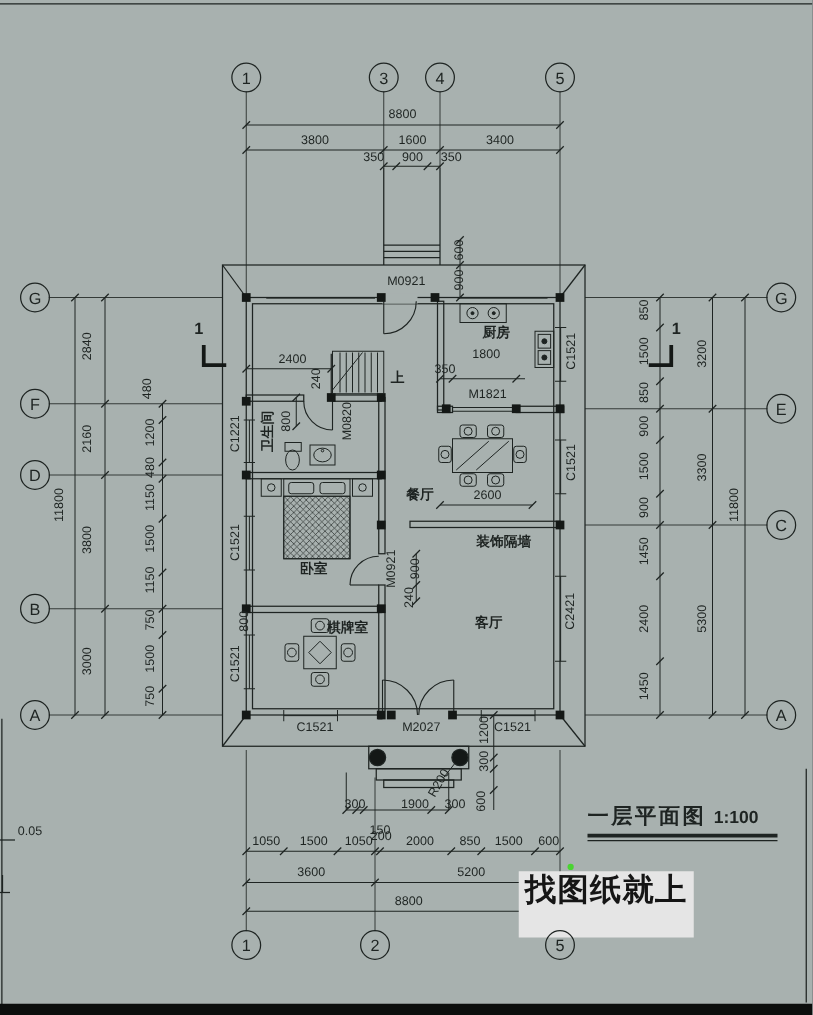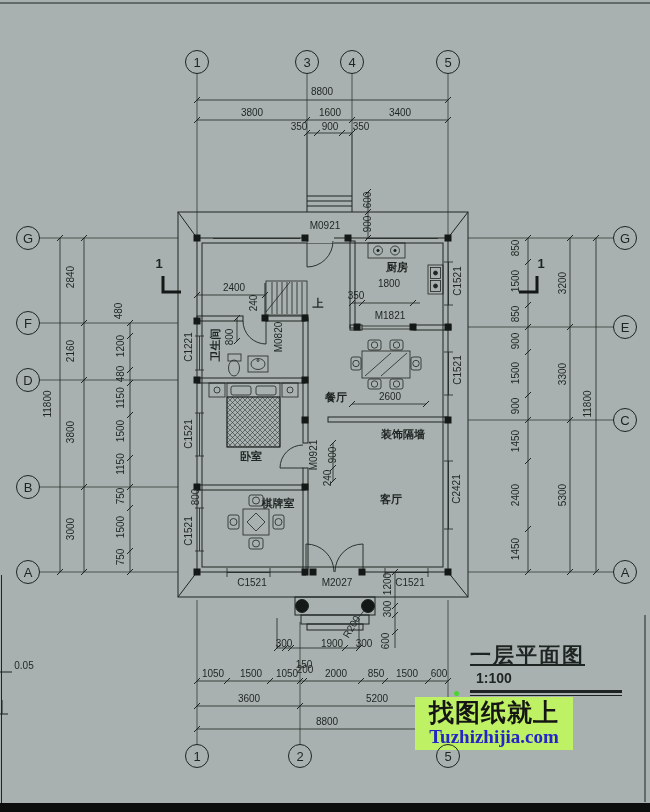--- a/index.html
+++ b/index.html
@@ -8,25 +8,25 @@
   svg{position:absolute;left:0;top:0;}
   #labels{position:absolute;left:0;top:0;width:100%;height:100%;pointer-events:none;}
   .ann{position:absolute;font:10px "Liberation Sans",sans-serif;color:#1e2422;
        white-space:nowrap;transform:translate(-50%,-50%);line-height:1;}
   .room{font-size:11px;font-weight:bold;}
   .sec{font-size:13px;font-weight:bold;}
   .bubble{position:absolute;width:22px;height:22px;border:1.4px solid #1e2422;border-radius:50%;
           transform:translate(-50%,-50%);display:flex;align-items:center;justify-content:center;
           font:13px "Liberation Sans",sans-serif;}
   #titleblock{position:absolute;left:470px;top:641px;width:152px;}
-  #titleblock .t1{font-size:21px;font-weight:bold;letter-spacing:2px;text-decoration:underline;}
+  #titleblock .t1{font-size:17px;font-weight:bold;letter-spacing:2px;}
   #titleblock .t2{font-size:14px;font-weight:bold;margin-left:6px;}
   #titleblock .u1{height:2.5px;background:#1e2422;margin-top:3px;}
   #titleblock .u2{height:1px;background:#1e2422;margin-top:2px;}
-  #watermark{position:absolute;left:415px;top:697px;width:158px;height:53px;background:#bef264;
+  #watermark{position:absolute;left:415px;top:697px;width:140px;height:53px;background:#e5e5e5;
              text-align:center;overflow:hidden;}
   #watermark .w1{font-size:25px;font-weight:bold;color:#151515;line-height:1.1;margin-top:2px;letter-spacing:1px;}
   #watermark .w2{font-family:"Liberation Serif",serif;font-size:19px;font-weight:bold;line-height:1.05;}
   #greendot{position:absolute;left:454px;top:691px;width:5px;height:5px;background:#49d431;border-radius:50%;}
 </style>
 </head>
 <body>
 
 <div id="sheet">
 
@@ -470,21 +470,20 @@
 <div id="titleblock">
   <span class="t1">一层平面图</span><span class="t2">1:100</span>
   <div class="u1"></div>
   <div class="u2"></div>
 </div>
 
 <div id="greendot"></div>
 
 <div id="watermark">
   <div class="w1">找图纸就上</div>
-  <div class="w2" style="color: rgb(36, 36, 200);">Tuzhizhijia.com</div>
 </div>
 
 <div class="bubble" style="left: 197px; top: 62px;">1</div>
     <div class="bubble" style="left: 307px; top: 62px;">3</div>
     <div class="bubble" style="left: 352px; top: 62px;">4</div>
     <div class="bubble" style="left: 448px; top: 62px;">5</div>
     <div class="bubble" style="left: 197px; top: 756px;">1</div>
     <div class="bubble" style="left: 300px; top: 756px;">2</div>
     <div class="bubble" style="left: 448px; top: 756px;">5</div>
     <div class="bubble" style="left: 28px; top: 238px;">G</div>

